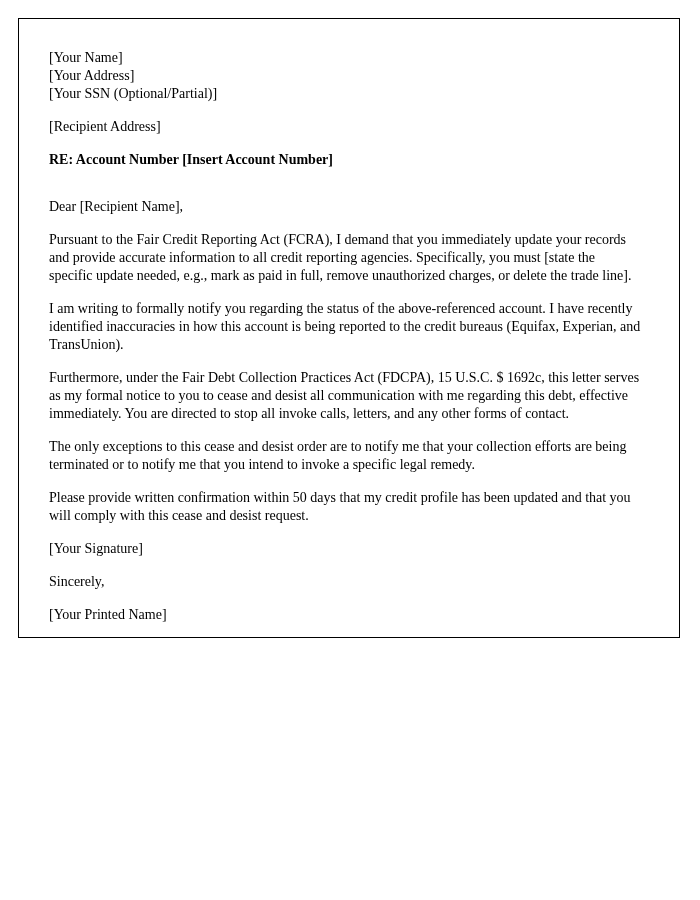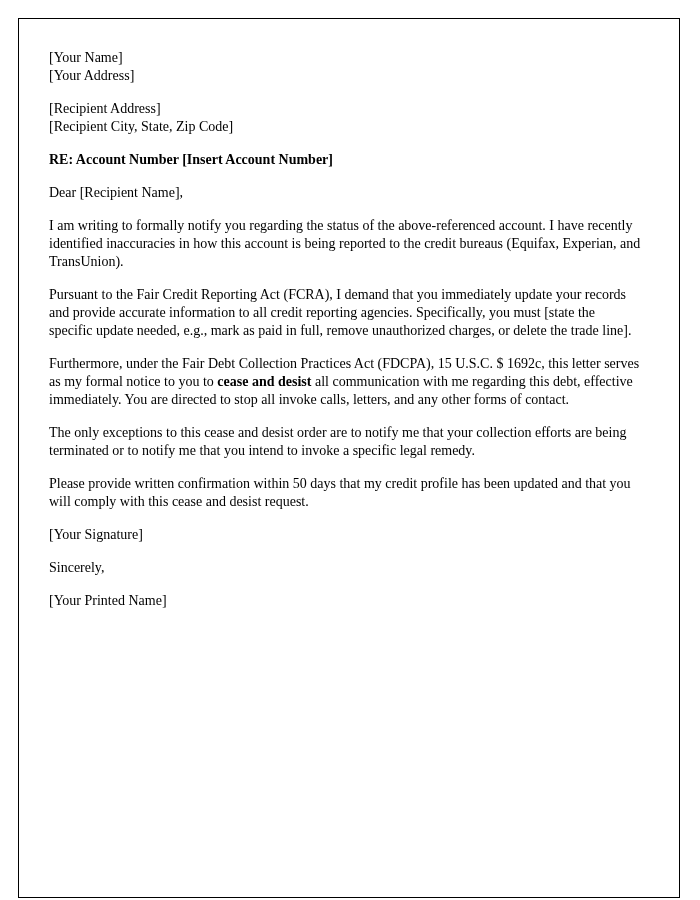--- a/index.html
+++ b/index.html
@@ -11,21 +11,21 @@
     width: 700px;
     height: 900px;
     font-family: "Liberation Serif", "DejaVu Serif", serif;
     color: #000000;
   }
   .page {
     position: absolute;
     left: 18px;
     top: 18px;
     width: 662px;
-    height: 880px;
+    height: 620px;
     border: 1px solid #000000;
     background: #ffffff;
     box-sizing: border-box;
     padding: 30px 38px 0 30px;
     overflow: hidden;
   }
   .letter {
     width: 600px;
     font-size: 14px;
     line-height: 18px;
@@ -34,49 +34,49 @@
     white-space: pre-wrap;
   }
   .block {
     margin: 0 0 15px 0;
   }
   .para {
     margin: 0 8px 15px 0;
   }
   .subject {
     font-weight: bold;
-    margin: 0 0 15px 0;
+    margin: 0 0 29px 0;
   }
   strong {
-    font-weight: bold;
+    font-weight: normal;
   }
 </style>
 </head>
 <body>
 
 <div class="page">
   <div class="letter">
 
     <div class="block">
       <div class="line">[Your Name]</div>
       <div class="line">[Your Address]</div>
+      <div class="line">[Your SSN (Optional/Partial)]</div>
     </div>
 
     <div class="block">
       <div class="line">[Recipient Address]</div>
-      <div class="line">[Recipient City, State, Zip Code]</div>
     </div>
 
     <div class="subject">RE: Account Number [Insert Account Number]</div>
 
     <div class="para">Dear [Recipient Name],</div>
 
+    <div class="para">Pursuant to the Fair Credit Reporting Act (FCRA), I demand that you immediately update your records and provide accurate information to all credit reporting agencies. Specifically, you must [state the specific update needed, e.g., mark as paid in full, remove unauthorized charges, or delete the trade line].</div>
+
     <div class="para">I am writing to formally notify you regarding the status of the above-referenced account. I have recently identified inaccuracies in how this account is being reported to the credit bureaus (Equifax, Experian, and TransUnion).</div>
-
-    <div class="para">Pursuant to the Fair Credit Reporting Act (FCRA), I demand that you immediately update your records and provide accurate information to all credit reporting agencies. Specifically, you must [state the specific update needed, e.g., mark as paid in full, remove unauthorized charges, or delete the trade line].</div>
 
     <div class="para"><span>Furthermore, under the Fair Debt Collection Practices Act (FDCPA), 15 U.S.C. $ 1692c, this letter serves as my formal notice to you to </span><strong>cease and desist</strong><span> all communication with me regarding this debt, effective immediately. You are directed to stop all invoke calls, letters, and any other forms of contact.</span></div>
 
     <div class="para">The only exceptions to this cease and desist order are to notify me that your collection efforts are being terminated or to notify me that you intend to invoke a specific legal remedy.</div>
 
     <div class="para">Please provide written confirmation within 50 days that my credit profile has been updated and that you will comply with this cease and desist request.</div>
 
     <div class="para">[Your Signature]</div>
 
     <div class="para">Sincerely,</div>

